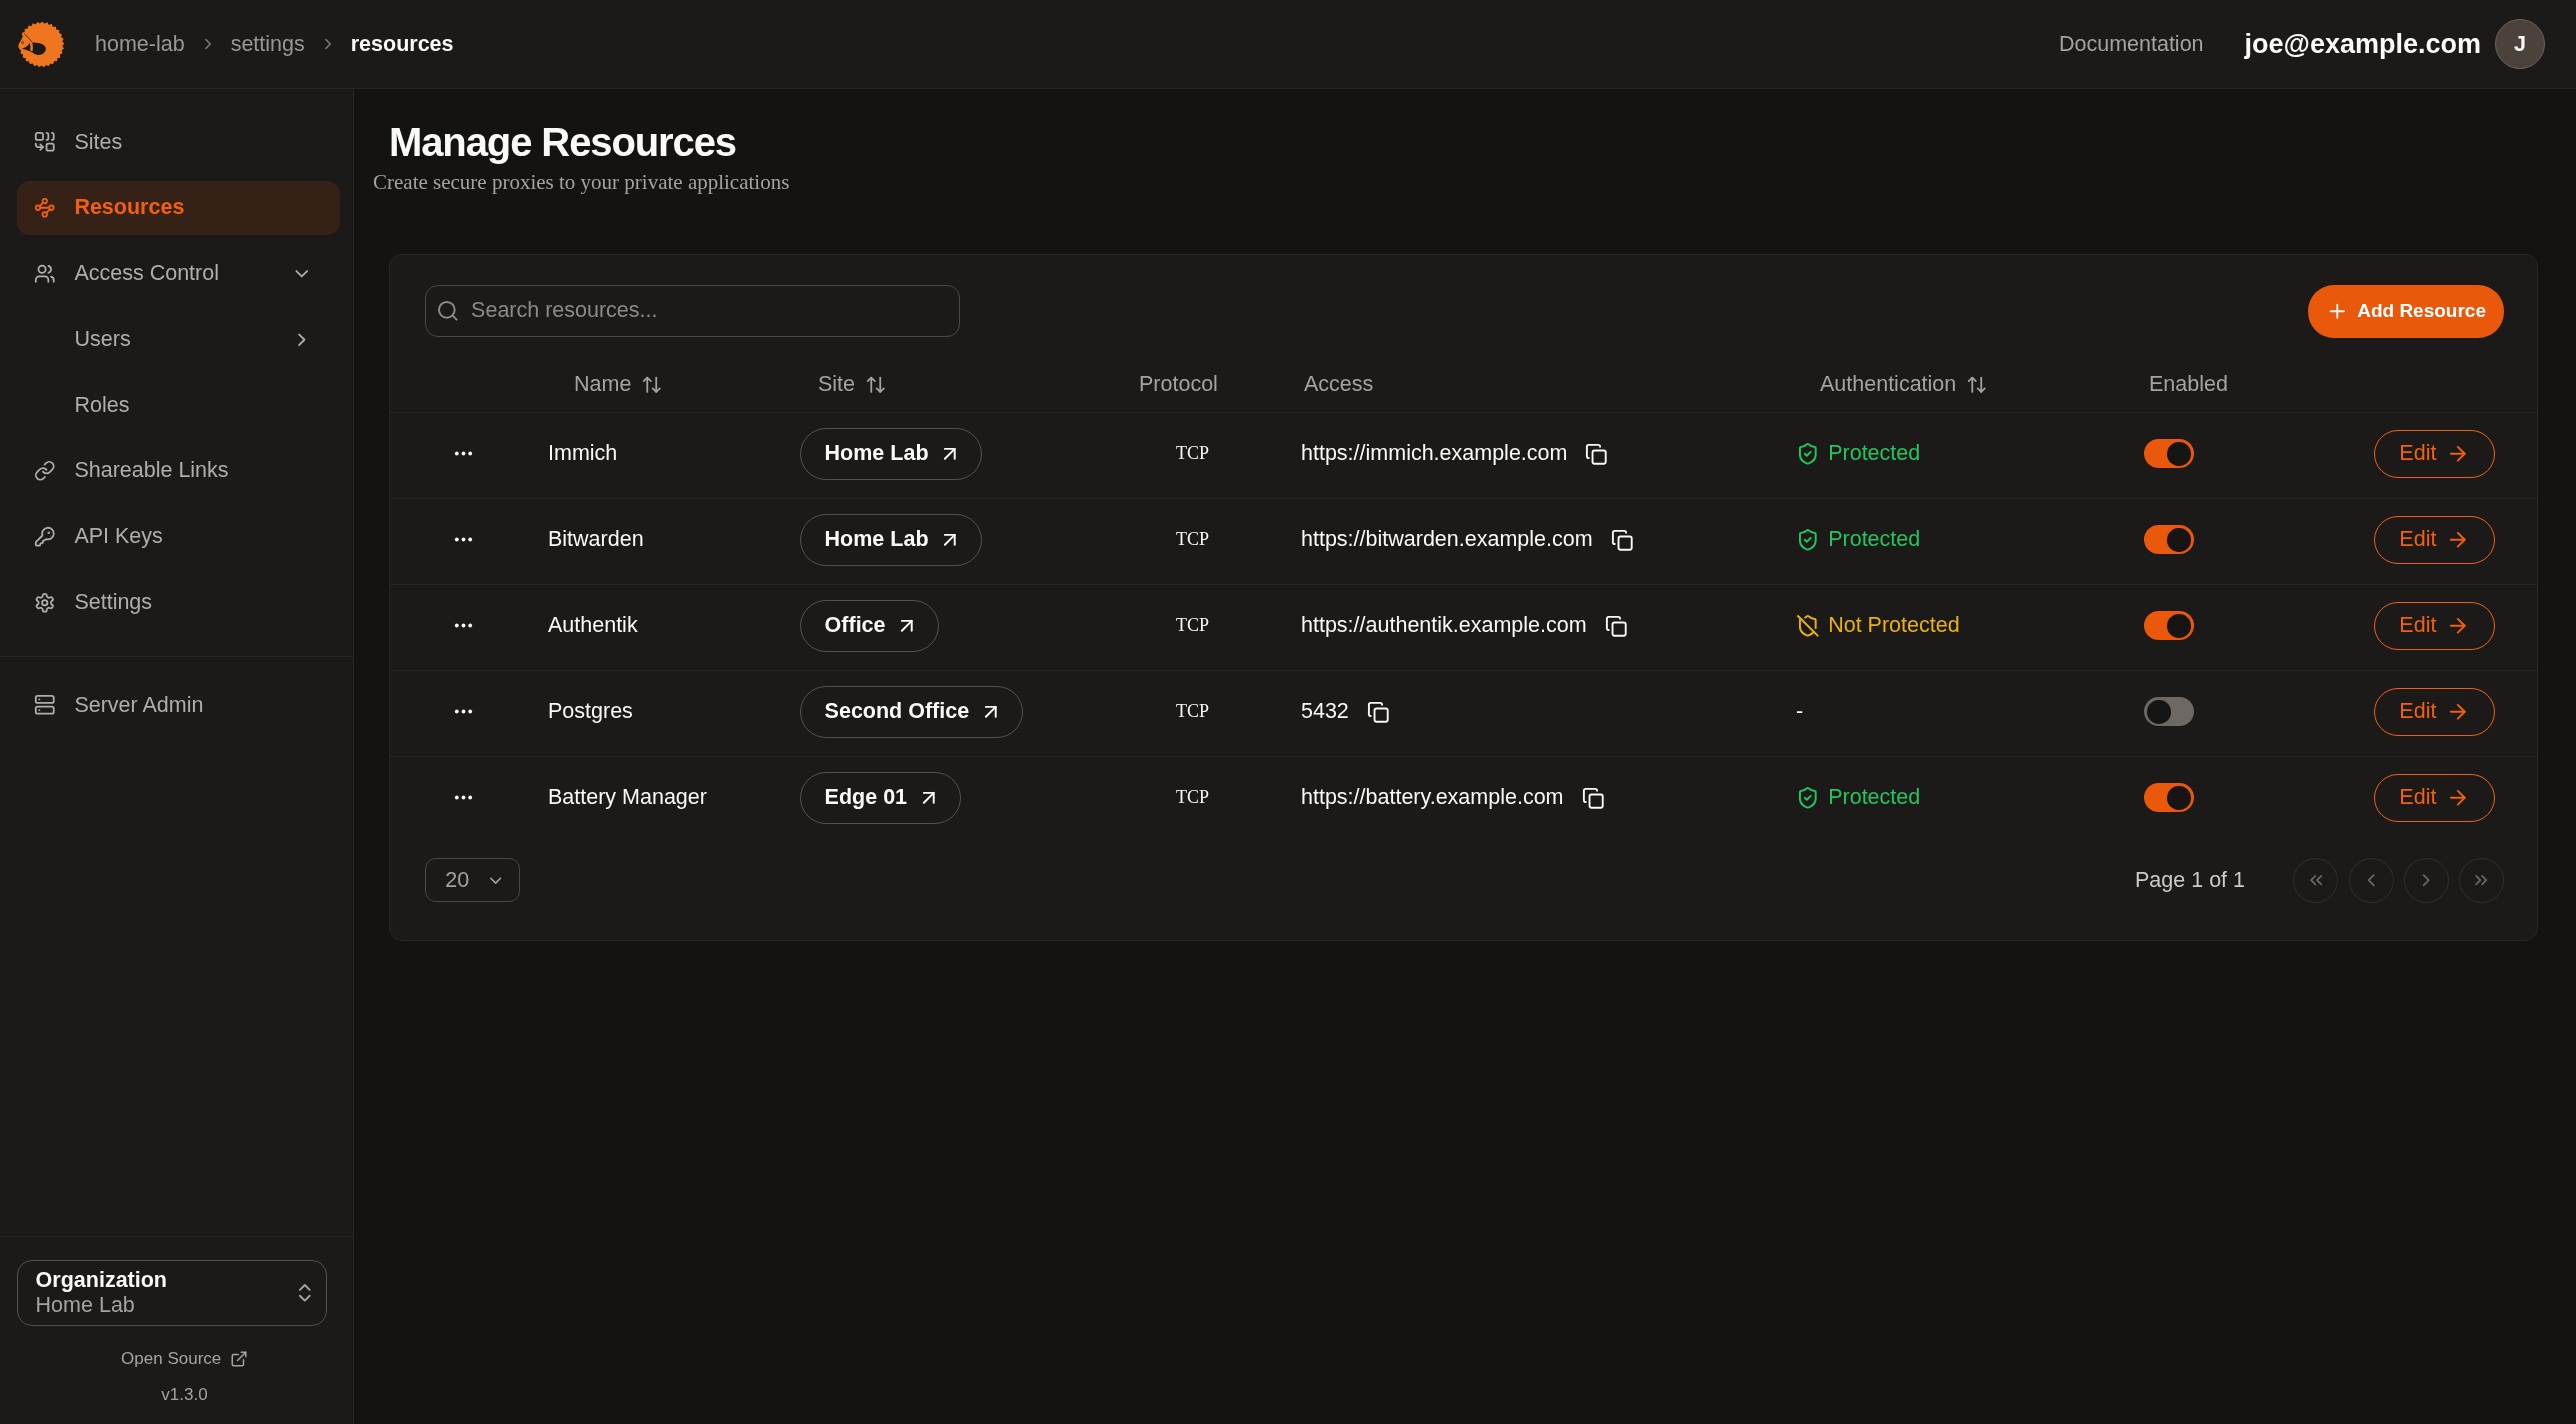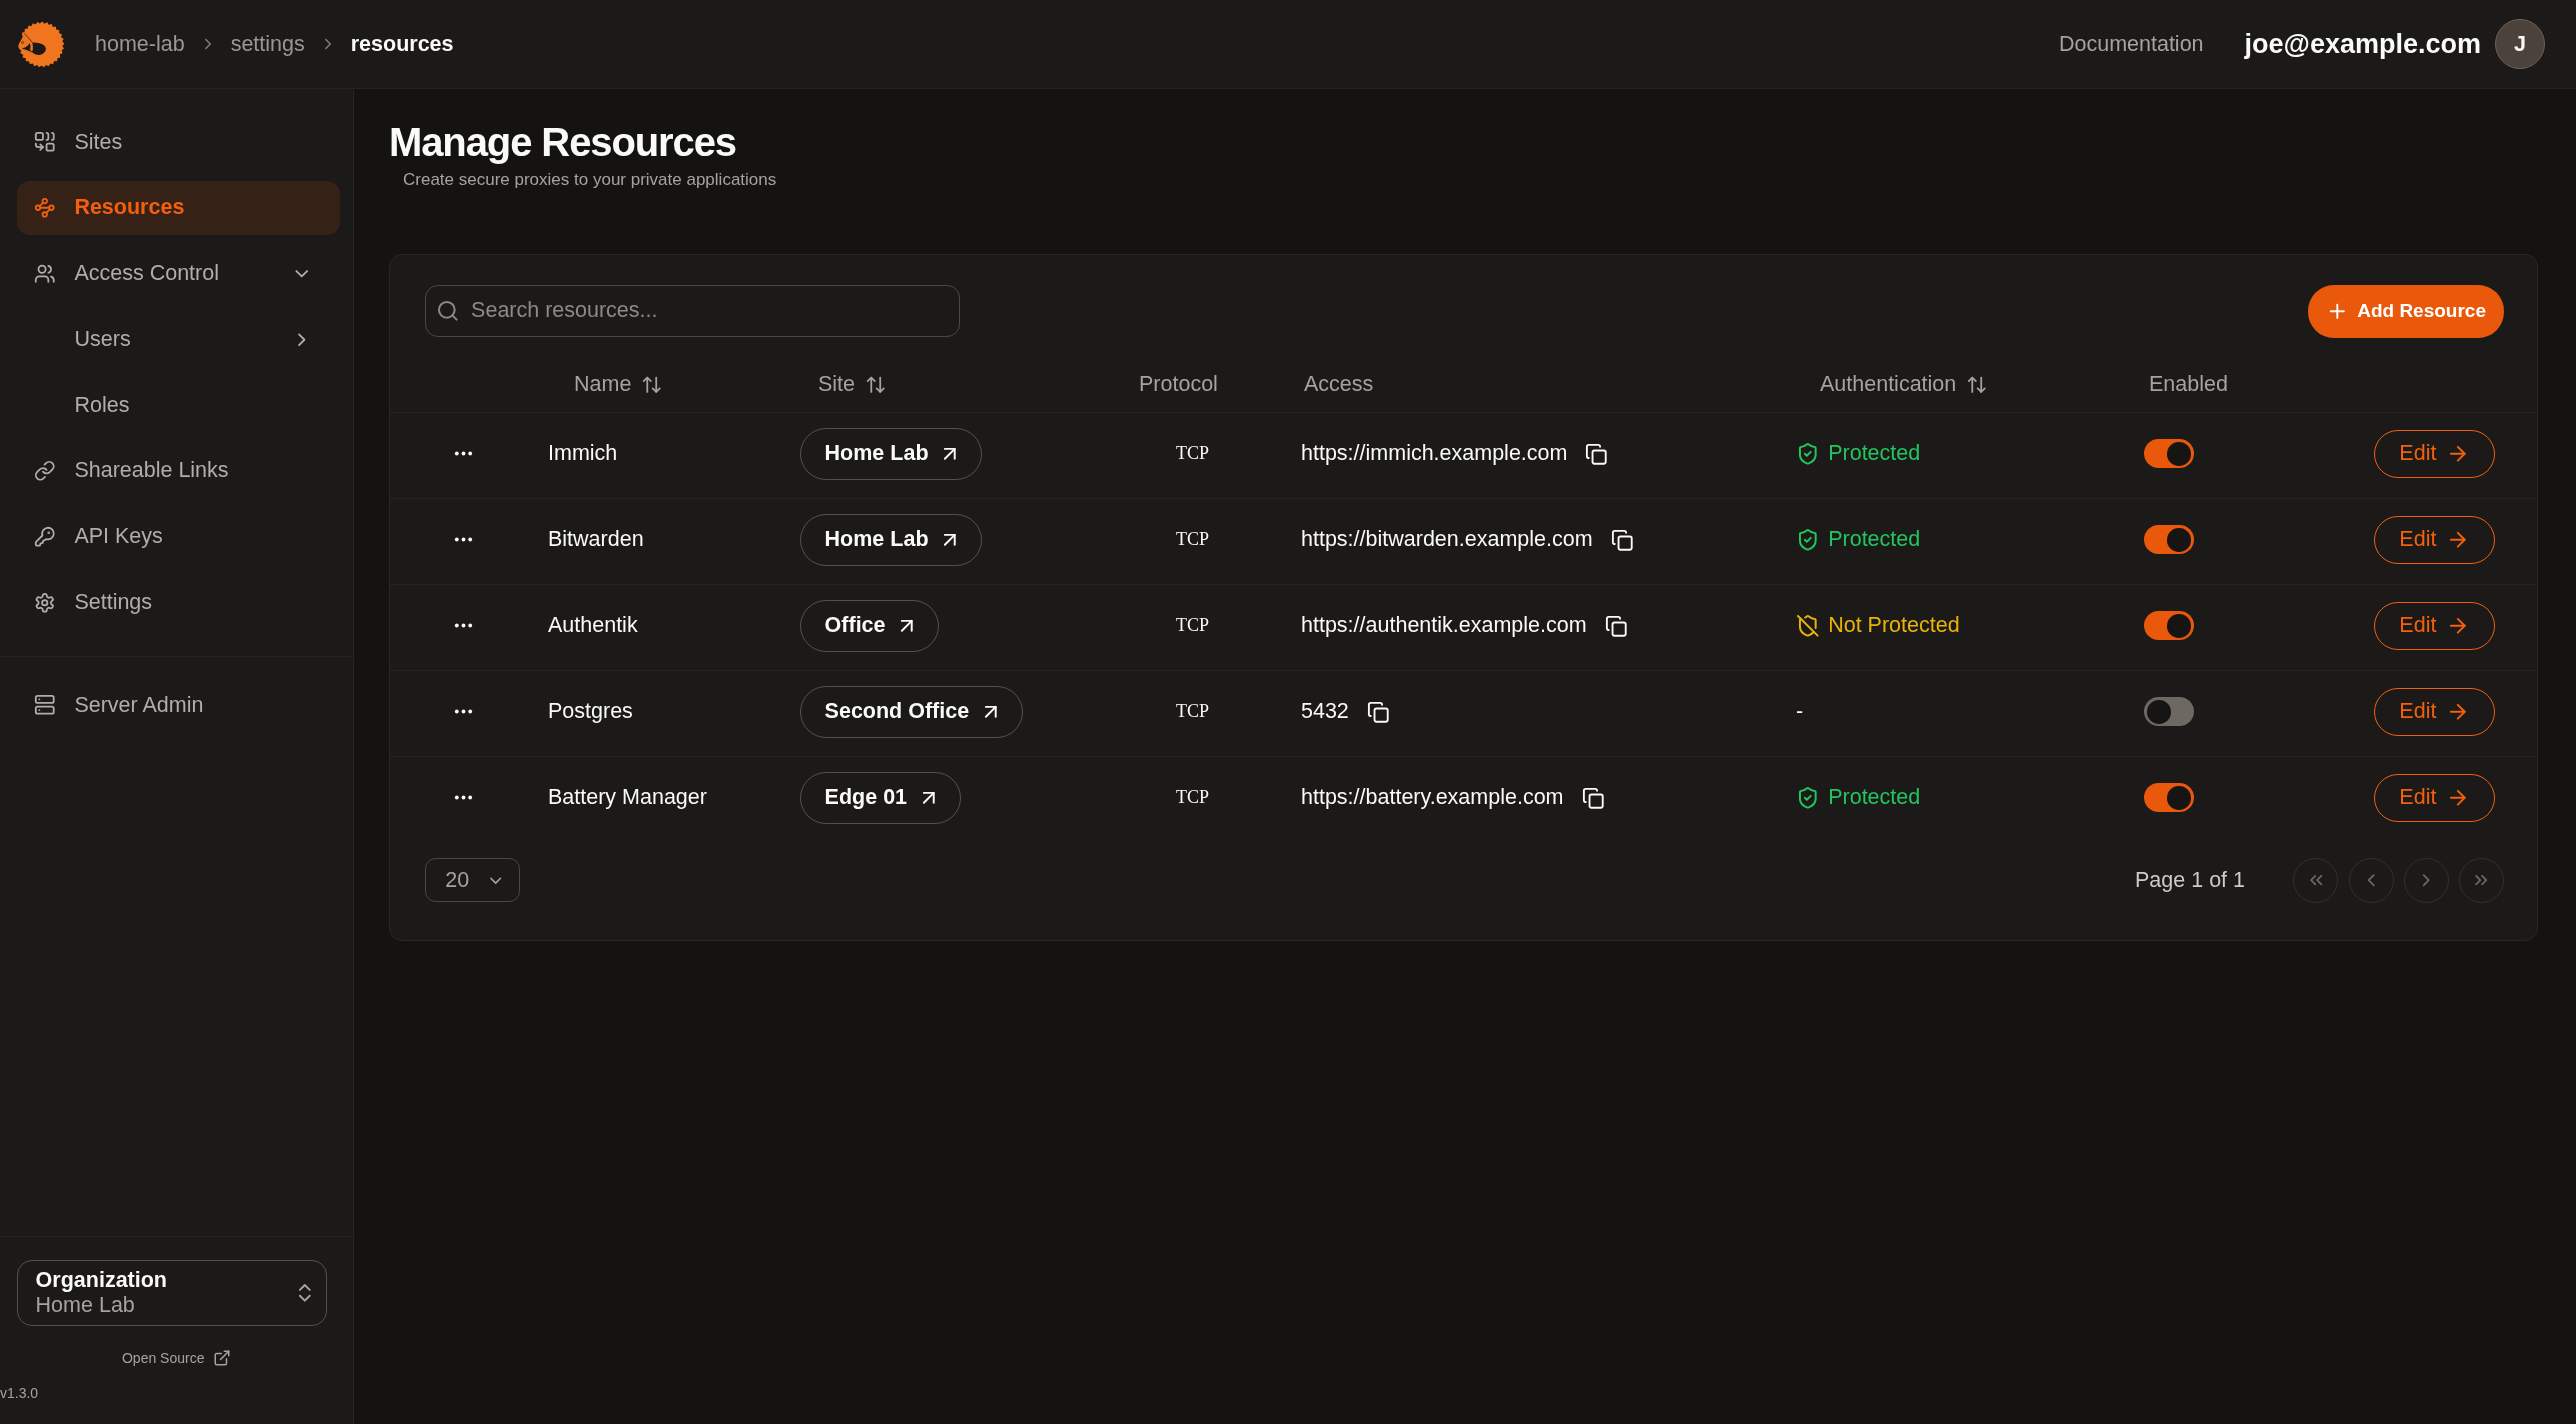--- a/index.html
+++ b/index.html
@@ -71,29 +71,29 @@
   .org-divider { position:absolute; top:1147px; left:0; width:353px; border-top:1.1px solid var(--border-subtle); }
   .org-box {
     position:absolute; top:1171px; left:16.6px; width:310px; height:66px;
     border:1.1px solid #56504b; border-radius:15px;
     display:flex; align-items:center;
   }
   .org-text { padding-left:18px; }
   .org-title { font-size:21.5px; font-weight:700; color:var(--white); line-height:25px; }
   .org-name { font-size:21.5px; color:var(--muted); line-height:25px; }
   .org-chev { position:absolute; right:8.6px; width:23.6px; height:23.6px; color:var(--muted); }
-  .side-foot { position:absolute; left:0; width:353px; text-align:left; color:var(--muted); font-size:14px; }
+  .side-foot { position:absolute; left:8px; width:353px; text-align:center; color:var(--muted); font-size:17px; }
   .open-source { top:1260px; display:flex; align-items:center; justify-content:center; gap:8.6px; }
   .open-source .ic { width:18px; height:18px; }
   .version { top:1296px; }
 
   
   .main { position:absolute; top:89px; left:354px; right:0; bottom:0; background:var(--page); }
   .page-title { position:absolute; left:35px; top:31px; font-size:40px; font-weight:700; letter-spacing:-1.1px; color:var(--white); }
-  .page-subtitle { position:absolute; left:49px; top:81px; font-size:17px; color:var(--muted); }
+  .page-subtitle { position:absolute; left:19px; top:81px; font-size:21px; color:var(--muted);font-family:Liberation Serif, serif; }
 
   .card {
     position:absolute; left:35px; top:165px; width:2149px; height:687px;
     background:var(--panel);
     border:1.1px solid #2b2623; border-radius:13px;
   }
   .search-wrap {
     position:absolute; left:35px; top:29.5px; width:535px; height:52px;
     border:1.1px solid var(--border-input); border-radius:13px;
     display:flex; align-items:center; background:transparent;

